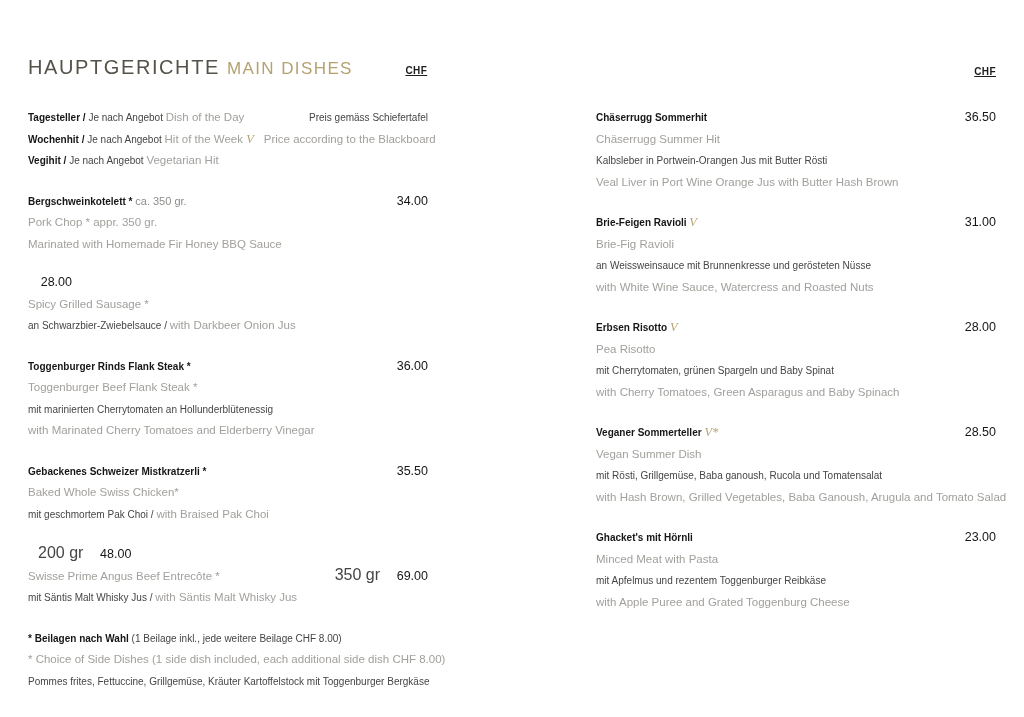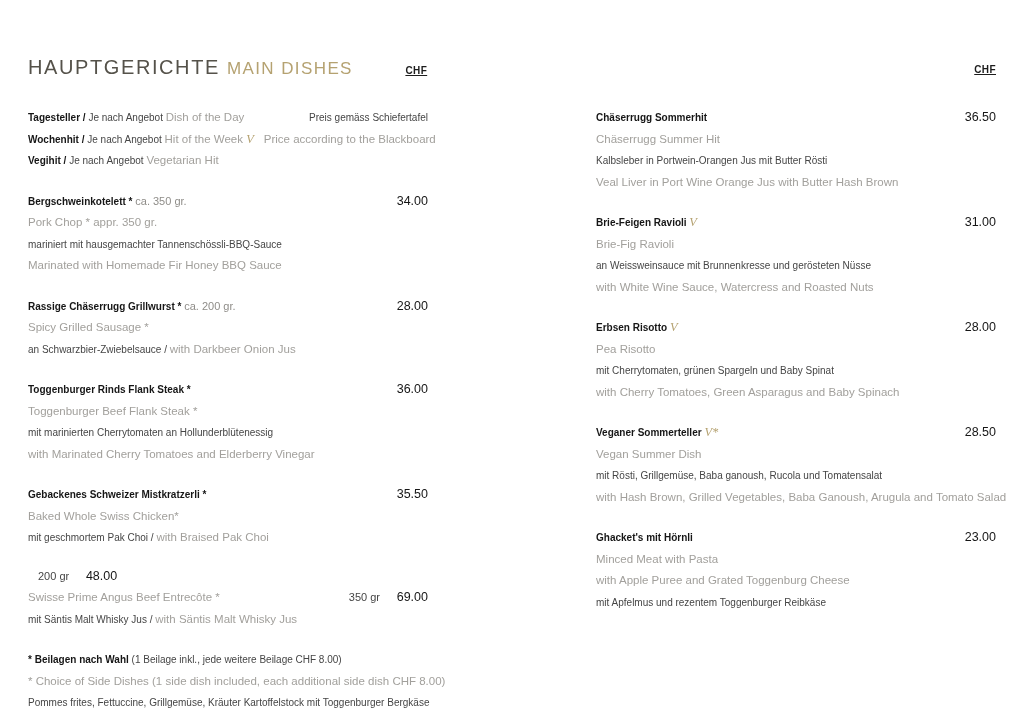--- a/index.html
+++ b/index.html
@@ -5,21 +5,21 @@
   html,body{margin:0;padding:0;background:#ffffff;}
   body{
     width:1024px;height:717px;overflow:hidden;
     font-family:"Liberation Sans",sans-serif;
     color:#1c1c1c;
     -webkit-font-smoothing:antialiased;
   }
   .page{padding:56px 28px 0 28px;box-sizing:border-box;width:1024px;}
 
   
-  .header{display:flex;align-items:center;}
+  .header{display:flex;align-items:flex-end;}
   .hcell.hl{width:400px;display:flex;justify-content:space-between;align-items:baseline;}
   .hgap{width:170px;}
   .hcell.hr{width:400px;text-align:right;}
   .title-de{font-size:20px;letter-spacing:1.6px;color:#55524a;font-weight:400;}
   .title-en{font-size:17px;letter-spacing:1.4px;color:#b5a271;font-weight:400;margin-left:7px;}
   .chf{font-size:10px;font-weight:700;color:#1c1c1c;letter-spacing:.4px;text-decoration:underline;}
 
   
   .columns{display:flex;margin-top:27px;}
   .col{width:400px;}
@@ -31,21 +31,21 @@
   .left{white-space:nowrap;}
   .right{white-space:nowrap;display:flex;gap:14px;align-items:baseline;justify-content:flex-end;margin-left:10px;}
 
   
   .t-bold {font-weight:700;font-size:10px;color:#161616;}
   .t-dark {font-weight:400;font-size:10px;color:#454545;}
   .t-gray {font-weight:400;font-size:11.5px;color:#a2a09c;}
   .t-muted{font-weight:400;font-size:11px;color:#8f8d89;}
   .t-veg  {font-weight:400;font-size:12.5px;color:#b5a271;font-style:italic;font-family:"Liberation Serif",serif;}
   .t-price{font-weight:400;font-size:12.5px;color:#161616;min-width:34px;text-align:right;}
-  .t-size {font-weight:400;font-size:11px;color:#454545;}
+  .t-size {font-weight:400;font-size:16px;color:#454545;}
 </style>
 </head>
 <body>
 
 <div class="page">
   <div class="header">
     <div class="hcell hl">
       <div>
         <span class="title-de">HAUPTGERICHTE</span><span class="title-en">MAIN DISHES</span>
       </div>
@@ -80,29 +80,25 @@
           <div class="line">
             <div class="left"><span class="t-bold">Bergschweinkotelett * </span><span class="t-muted">ca. 350 gr.</span></div>
             <div class="right">
               <span class="t-price">34.00</span>
             </div>
           </div>
           <div class="line">
             <div class="left"><span class="t-gray">Pork Chop * appr. 350 gr.</span></div>
           </div>
           <div class="line">
-            <div class="left"><span class="t-dark">mariniert mit hausgemachter Tannenschössli-BBQ-Sauce</span></div>
-          </div>
-          <div class="line">
             <div class="left"><span class="t-gray">Marinated with Homemade Fir Honey BBQ Sauce</span></div>
           </div>
         </div>
         <div class="dish">
           <div class="line">
-            <div class="left"><span class="t-bold">Rassige Chäserrugg Grillwurst * </span><span class="t-muted">ca. 200 gr.</span></div>
             <div class="right">
               <span class="t-price">28.00</span>
             </div>
           </div>
           <div class="line">
             <div class="left"><span class="t-gray">Spicy Grilled Sausage *</span></div>
           </div>
           <div class="line">
             <div class="left"><span class="t-dark">an Schwarzbier-Zwiebelsauce / </span><span class="t-gray">with Darkbeer Onion Jus</span></div>
           </div>
@@ -245,21 +241,21 @@
           <div class="line">
             <div class="left"><span class="t-bold">Ghacket's mit Hörnli</span></div>
             <div class="right">
               <span class="t-price">23.00</span>
             </div>
           </div>
           <div class="line">
             <div class="left"><span class="t-gray">Minced Meat with Pasta</span></div>
           </div>
           <div class="line">
+            <div class="left"><span class="t-dark">mit Apfelmus und rezentem Toggenburger Reibkäse</span></div>
+          </div>
+          <div class="line">
             <div class="left"><span class="t-gray">with Apple Puree and Grated Toggenburg Cheese</span></div>
-          </div>
-          <div class="line">
-            <div class="left"><span class="t-dark">mit Apfelmus und rezentem Toggenburger Reibkäse</span></div>
           </div>
         </div>
       </div>
   </div>
 </div>
 
 </body></html>

